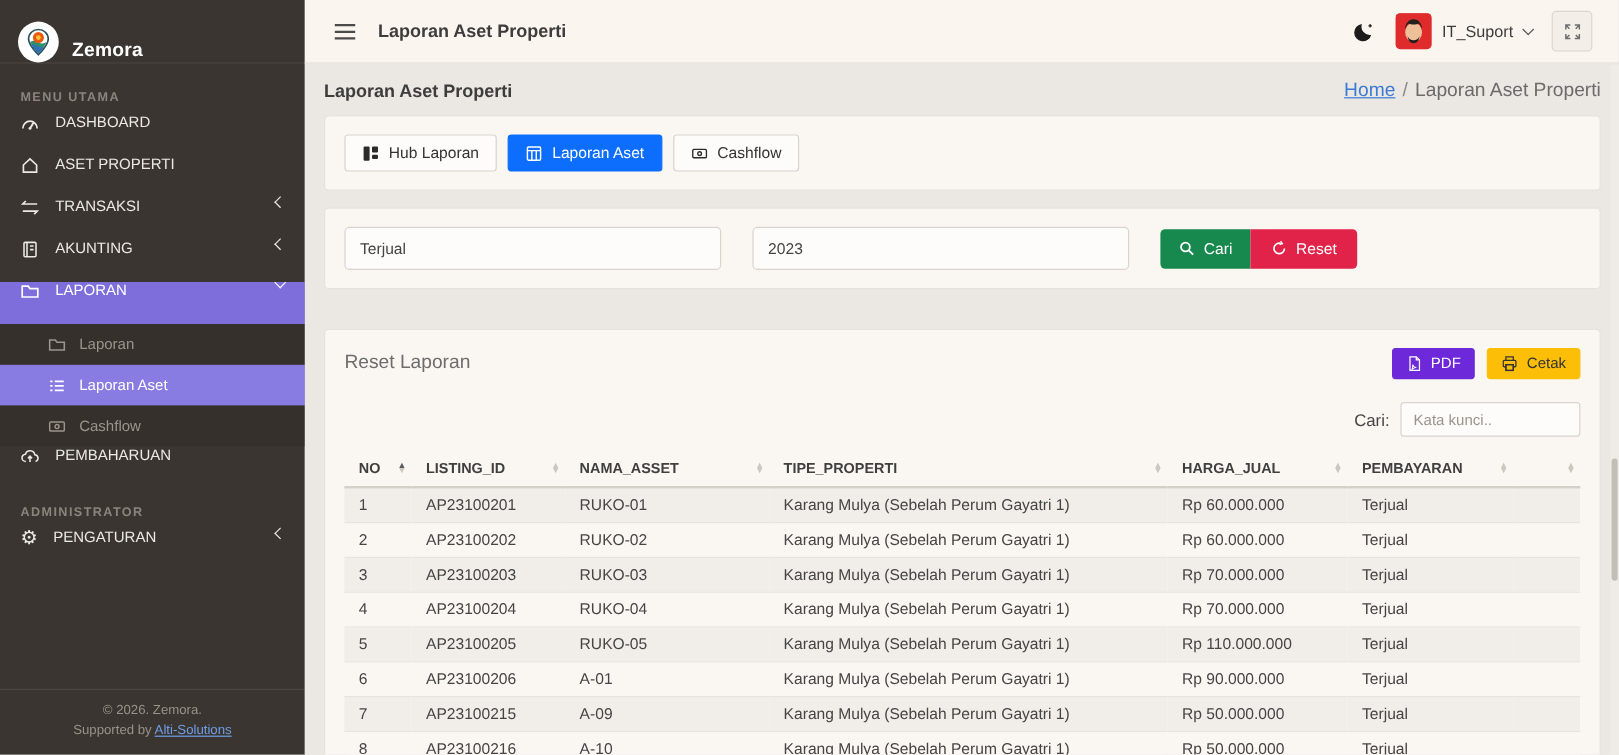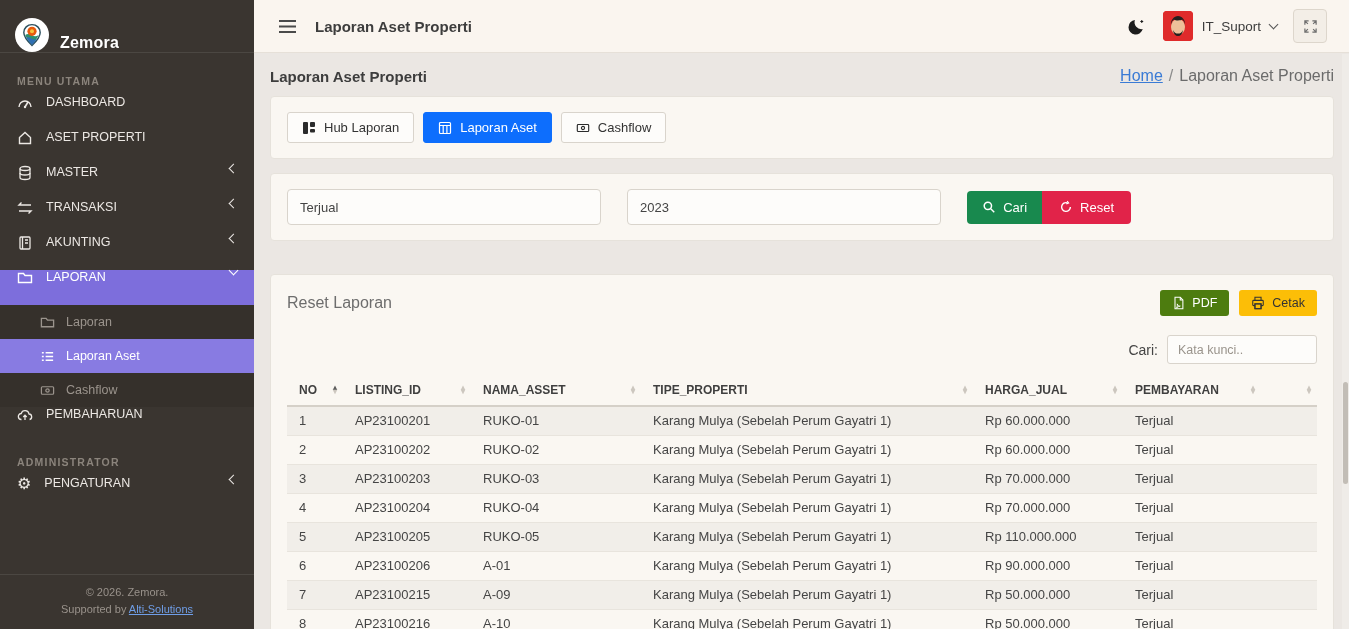--- a/index.html
+++ b/index.html
@@ -54,21 +54,21 @@
   .filter-input { width:320px; height:36px; background:#fdfcfa; border:1px solid #d9d4cc; border-radius:4px; padding:0 12px; font-size:13px; color:#444; font-family:inherit; }
   .filter-btns { margin-left:auto; margin-right:186px; display:flex; }
   .btn { display:inline-flex; align-items:center; gap:7px; border:none; cursor:pointer; font-family:inherit; font-size:13px; }
   .btn-cari { background:#18894e; color:#fff; padding:9px 15px; border-radius:4px 0 0 4px; }
   .btn-reset { background:#e12349; color:#fff; padding:9px 17px; border-radius:0 4px 4px 0; }
 
   .table-card { padding:15px 16px 0; }
   .report-head { display:flex; align-items:center; justify-content:space-between; }
   .report-title { font-size:16px; color:#6d6d6d; font-weight:500; }
   .report-actions { display:flex; gap:10px; }
-  .btn-pdf { background:#4d7c0f; color:#fff; padding:6px 12px; border-radius:3px; font-size:12.5px; }
+  .btn-pdf { background:#6d28d9; color:#fff; padding:6px 12px; border-radius:3px; font-size:12.5px; }
   .btn-cetak { background:#fcbe07; color:#333; padding:6px 12px; border-radius:3px; font-size:12.5px; }
   .search-row { display:flex; align-items:center; justify-content:flex-end; gap:9px; margin-top:19px; }
   .search-label { font-size:14px; color:#444;margin-left:30px; }
   .search-input { width:150px; height:29px; background:#fdfcfa; border:1px solid #d9d4cc; border-radius:3px; padding:0 10px; font-size:12.5px; color:#444; font-family:inherit; }
   .search-input::placeholder { color:#9a948c; }
 
   table { border-collapse:collapse; width:100%; margin-top:13px; table-layout:fixed; }
   thead th { font-size:12px; font-weight:bold; color:#3f3f3f; text-align:left; padding:6px 6px 8px 12px; border-bottom:2px solid #d5d0c8; cursor:pointer; white-space:nowrap; }
   thead th .th-inner { display:flex; align-items:center; justify-content:space-between; gap:4px; }
   .sort { display:inline-flex; flex-direction:column; line-height:.5; font-size:8px; color:#ccc7bf; font-style:normal; }
@@ -115,29 +115,20 @@
         <span>DASHBOARD</span>
       </div>
 
       <div class="nav-item">
         <svg width="16" height="16" viewBox="0 0 16 16" fill="none" stroke="currentColor" stroke-width="1.4">
             <path d="M2.5 7.5 8 2.5l5.5 5v6h-11z"></path>
           </svg>
         <span>ASET PROPERTI</span>
       </div>
 
-      <div class="nav-item">
-        <svg width="16" height="16" viewBox="0 0 16 16" fill="none" stroke="currentColor" stroke-width="1.3">
-            <ellipse cx="8" cy="3.5" rx="5" ry="2"></ellipse>
-            <path d="M3 3.5v9c0 1.1 2.2 2 5 2s5-.9 5-2v-9"></path>
-            <path d="M3 8c0 1.1 2.2 2 5 2s5-.9 5-2"></path>
-          </svg>
-        <span>MASTER</span>
-        <span class="chev left"></span>
-      </div>
 
       <div class="nav-item">
         <svg width="16" height="16" viewBox="0 0 16 16" fill="none" stroke="currentColor" stroke-width="1.4">
             <path d="M4.5 2.5 2 5h12"></path>
             <path d="M11.5 13.5 14 11H2"></path>
           </svg>
         <span>TRANSAKSI</span>
         <span class="chev left"></span>
       </div>
 

